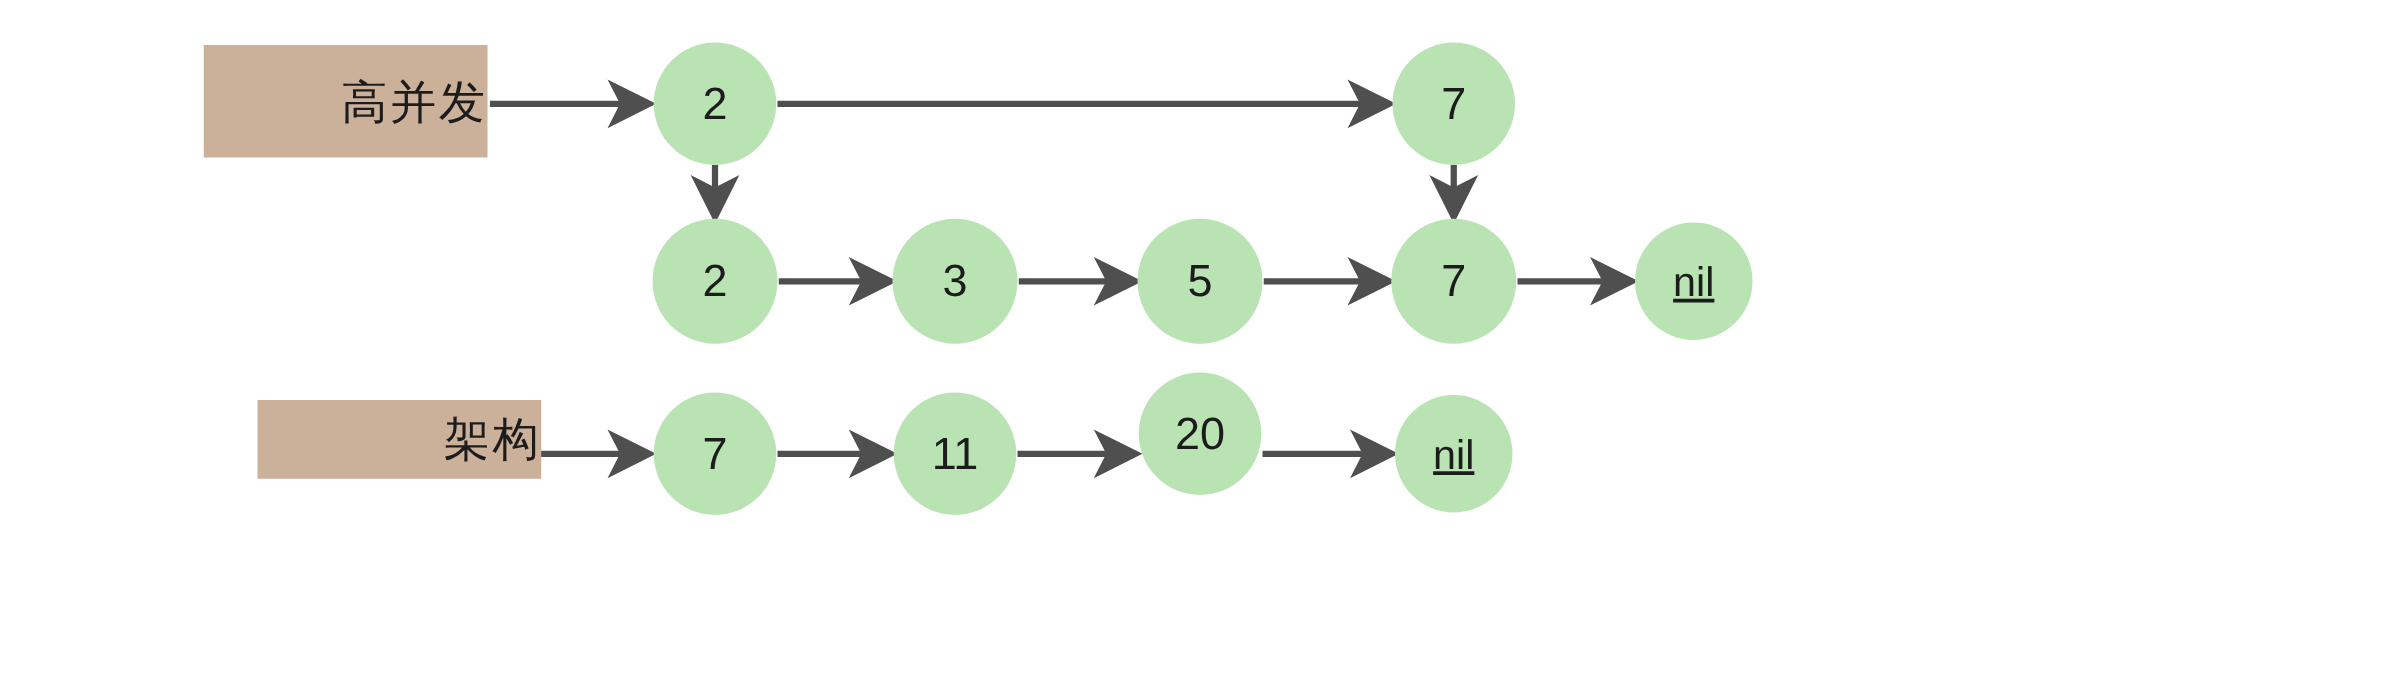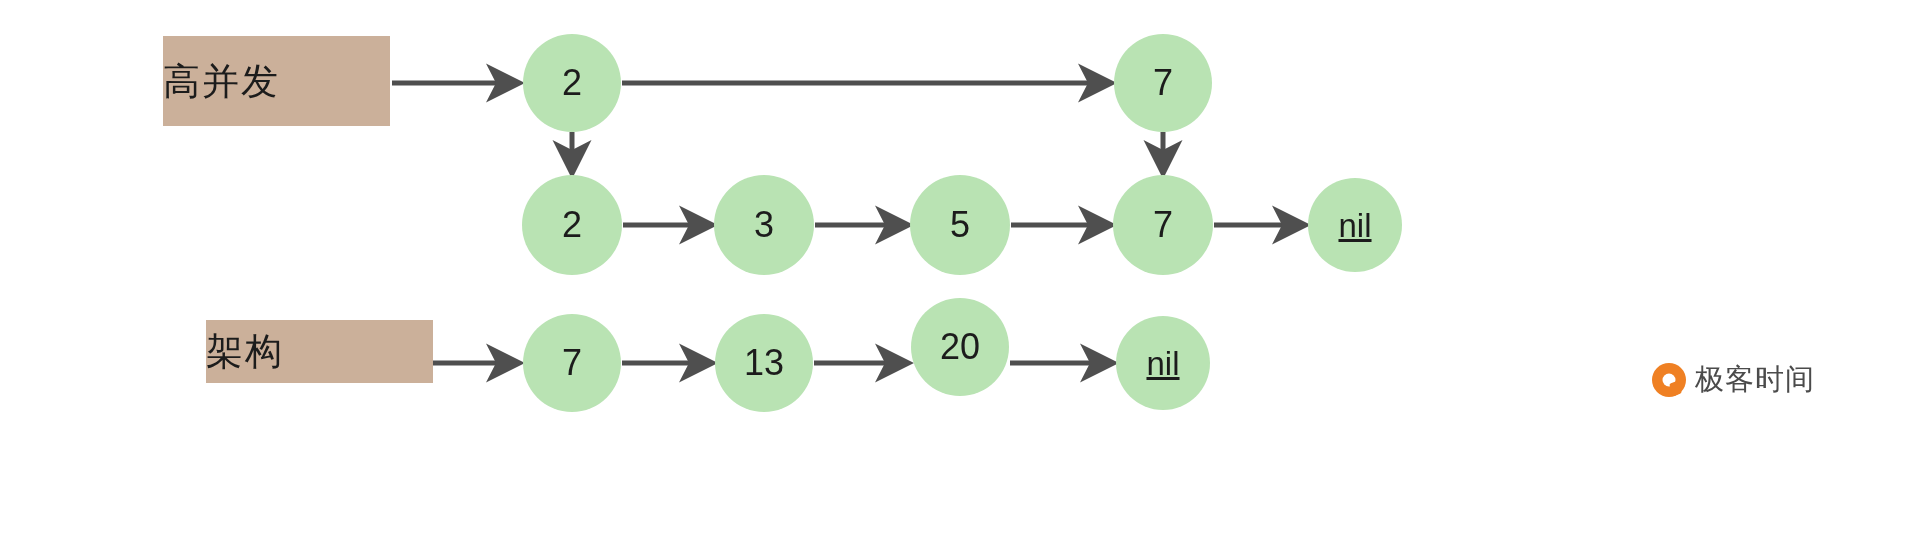--- a/index.html
+++ b/index.html
@@ -22,21 +22,21 @@
     left: 0;
     top: 0;
     width: 1920px;
     height: 544px;
     pointer-events: none;
   }
   .label-box {
     position: absolute;
     display: flex;
     align-items: center;
-    justify-content: flex-start;
+    justify-content: flex-end;
     background: #cbb09a;
     color: #1c1c1c;
     font-size: 37px;
     line-height: 1;
     letter-spacing: 2px;
     box-sizing: border-box;
   }
   .node {
     position: absolute;
     border-radius: 50%;
@@ -179,27 +179,23 @@
     <span>7</span>
   </div>
   <div class="node nil" style="left:1308px; top:178px; width:94px; height:94px;">
     <span>nil</span>
   </div>
 
   <div class="node" style="left:523px; top:314px; width:98px; height:98px;">
     <span>7</span>
   </div>
   <div class="node" style="left:715px; top:314px; width:98px; height:98px;">
-    <span>13</span>
+    <span>11</span>
   </div>
   <div class="node" style="left:911px; top:298px; width:98px; height:98px;">
     <span>20</span>
   </div>
   <div class="node nil" style="left:1116px; top:316px; width:94px; height:94px;">
     <span>nil</span>
   </div>
 
-  <div id="brand" style="left:1652px; top:360px;">
-    <span class="mark"></span>
-    <span class="brand-text">极客时间</span>
-  </div>
 
 </div>
 
 </body></html>

